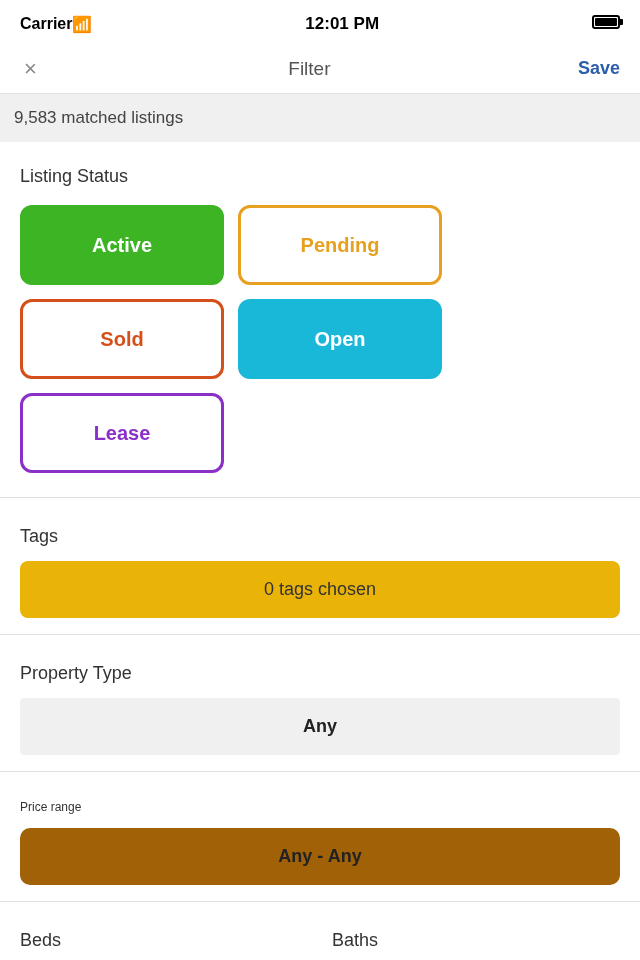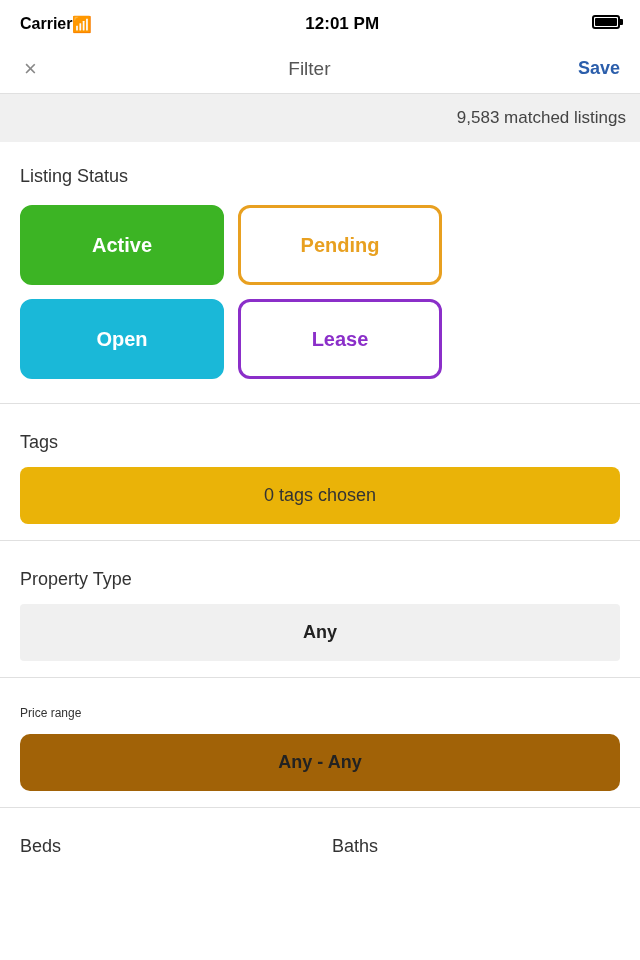--- a/index.html
+++ b/index.html
@@ -90,21 +90,21 @@
     .nav-save {
       font-size: 18px;
       color: #2b5eab;
       font-weight: 600;
       cursor: pointer;
     }
 
     
     .matched-bar {
       background: #f0f0f0;
-      text-align: right;
+      text-align: left;
       padding: 14px;
       font-size: 17px;
       color: #444;
     }
 
     
     .section {
       padding: 24px 20px 8px 20px;
     }
     .section-title {
@@ -279,20 +279,23 @@
 
 <div class="section">
   <div class="section-title">Listing Status</div>
   <div class="status-buttons">
     <button class="status-btn btn-active">
       <span>Active</span>
     </button>
     <button class="status-btn btn-pending">
       <span>Pending</span>
     </button>
+    <button class="status-btn btn-sold">
+      <span>Sold</span>
+    </button>
     <button class="status-btn btn-open">
       <span>Open</span>
     </button>
     <button class="status-btn btn-lease">
       <span>Lease</span>
     </button>
   </div>
 </div>
 
 <div class="divider"></div>

